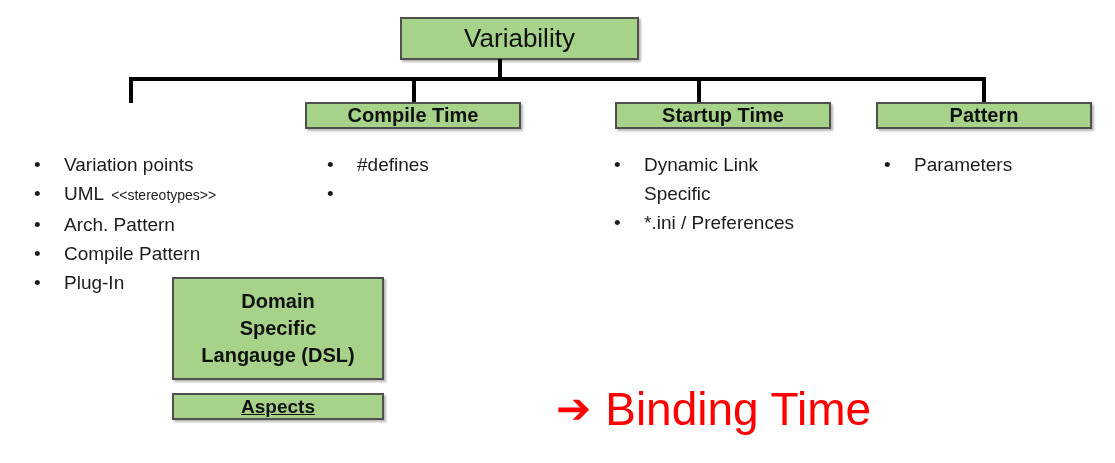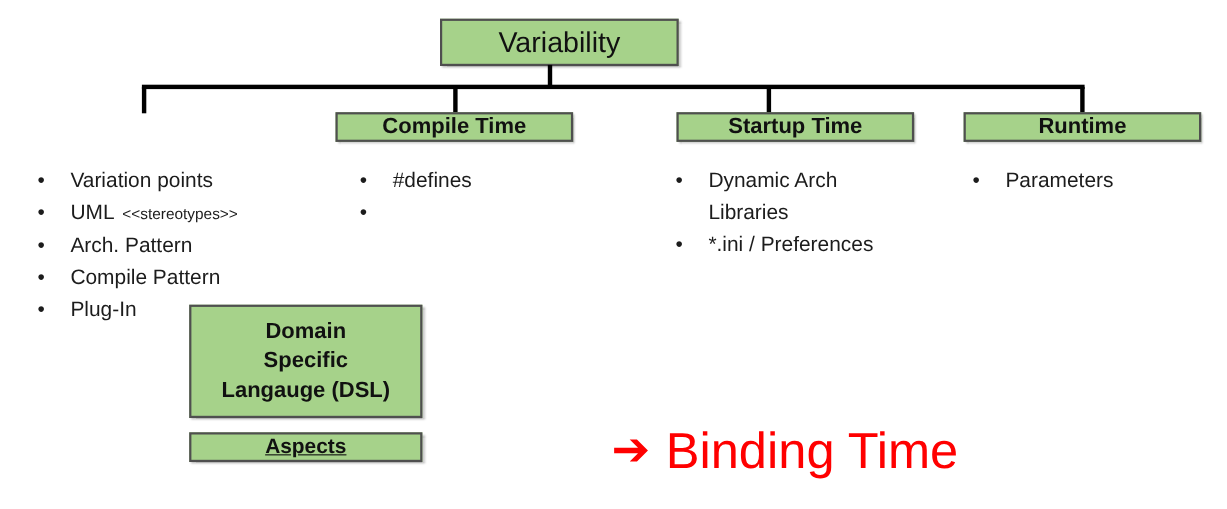--- a/index.html
+++ b/index.html
@@ -20,21 +20,21 @@
   .gbox {
     position: absolute;
     background: #a6d28a;
     border: 2px solid #4f4f4f;
     box-shadow: 2px 2px 2px rgba(0,0,0,0.28);
     box-sizing: border-box;
     text-align: center;
     color: #111111;
   }
   .root-box {
-    left: 400px; top: 17px; width: 217px; height: 43px;
+    left: 400px; top: 17px; width: 239px; height: 43px;
     font-size: 26px; line-height: 39px; font-weight: 400;
   }
   .header-box {
     top: 102px; width: 216px; height: 27px;
     font-size: 20px; line-height: 23px; font-weight: 700;
   }
   .hb-0 { left: 22px; }
   .hb-1 { left: 305px; }
   .hb-2 { left: 591px; margin-left: 24px; }
   .hb-3 { left: 876px; }
@@ -117,21 +117,21 @@
   <div class="line drop drop-2"></div>
   <div class="line drop drop-3"></div>
 
   <div class="gbox header-box hb-1">
     <span>Compile Time</span>
   </div>
   <div class="gbox header-box hb-2">
     <span>Startup Time</span>
   </div>
   <div class="gbox header-box hb-3">
-    <span>Runtime</span>
+    <span>Pattern</span>
   </div>
 
   <ul class="blist bl-0">
     <li>
       <span class="bullet">•</span>
       <span class="li-text">Variation points</span>
     </li>
     <li>
       <span class="bullet">•</span>
       <span class="li-text"><span>UML</span><span class="annotation">&lt;&lt;stereotypes&gt;&gt;</span></span>
@@ -156,21 +156,21 @@
       <span class="li-text">#defines</span>
     </li>
     <li>
       <span class="bullet">•</span>
     </li>
   </ul>
 
   <ul class="blist bl-2">
     <li>
       <span class="bullet">•</span>
-      <span class="li-text">Dynamic Arch Libraries</span>
+      <span class="li-text">Dynamic Link Specific</span>
     </li>
     <li>
       <span class="bullet">•</span>
       <span class="li-text">*.ini / Preferences</span>
     </li>
   </ul>
 
   <ul class="blist bl-3">
     <li>
       <span class="bullet">•</span>

